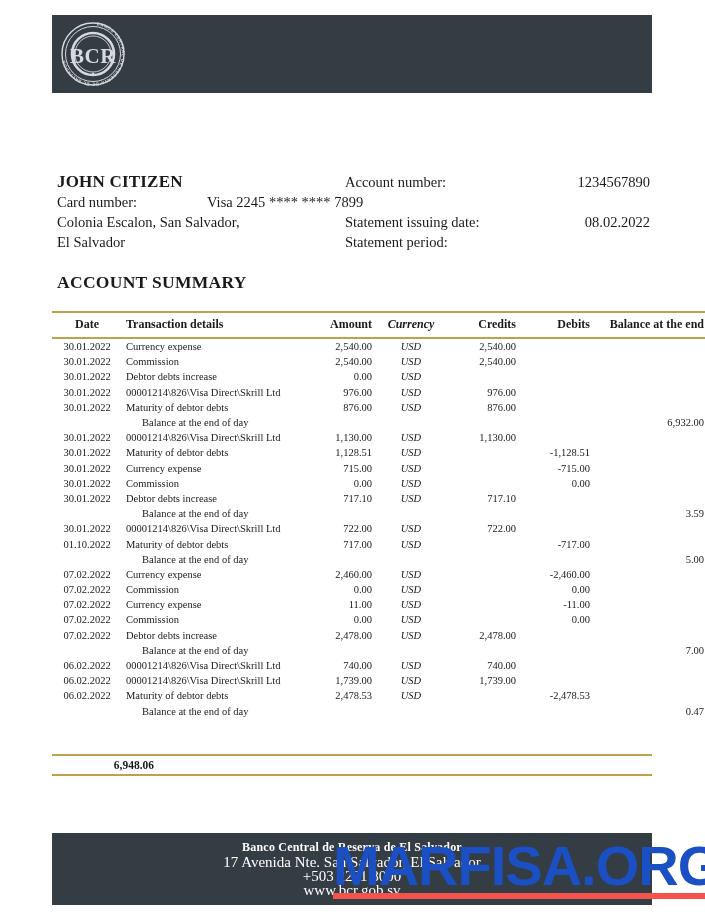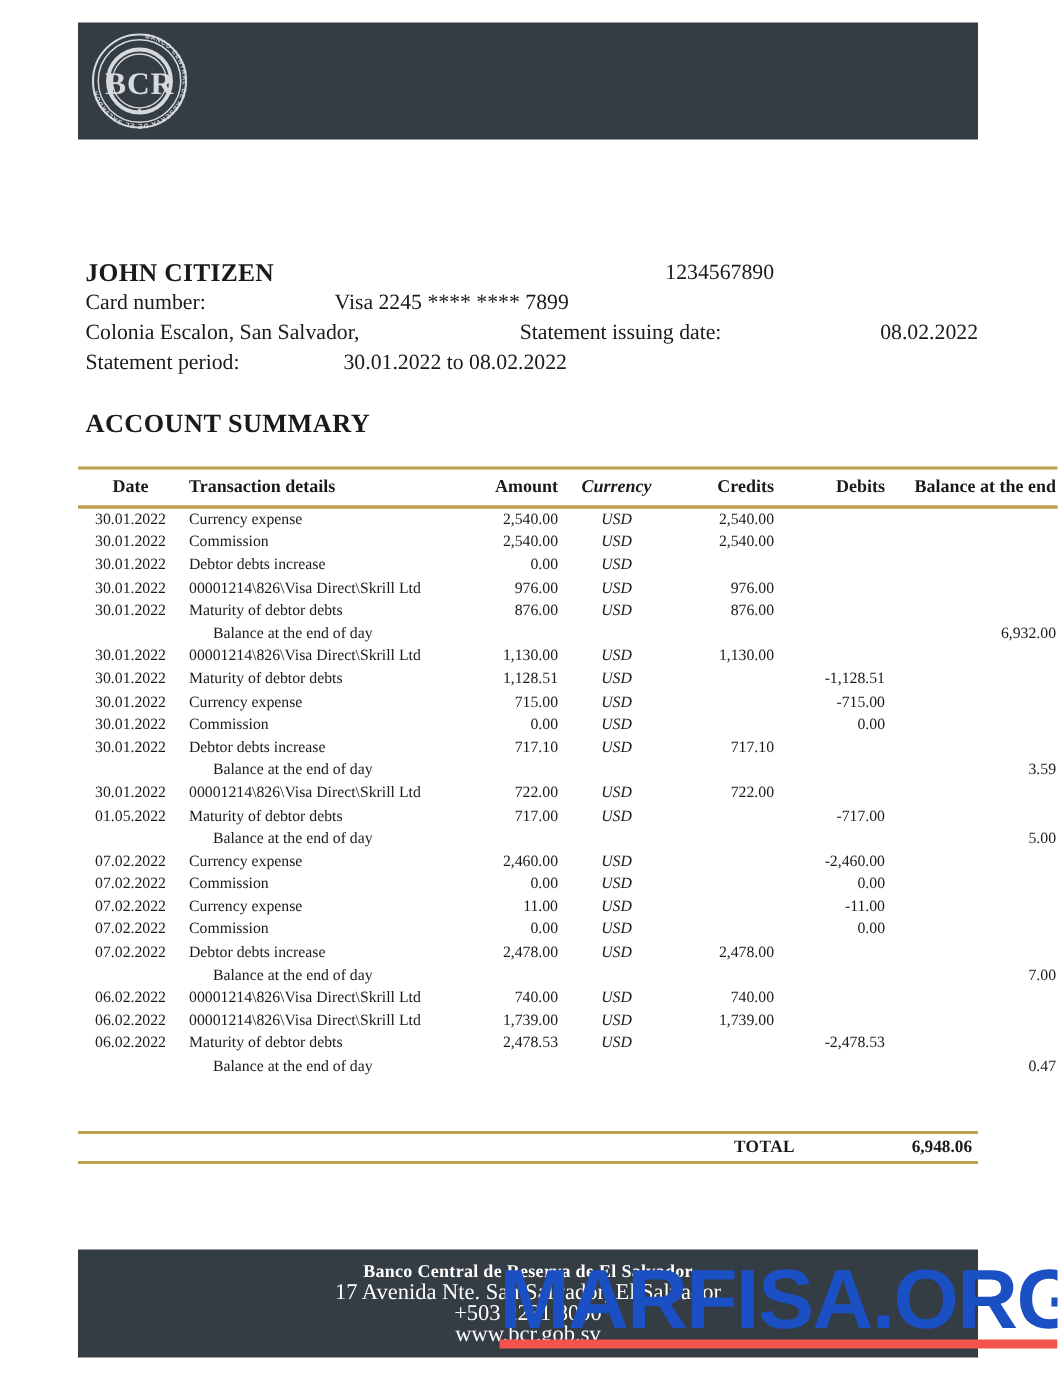--- a/index.html
+++ b/index.html
@@ -46,21 +46,20 @@
     position: absolute;
     left: 57px;
     top: 172px;
     width: 595px;
   }
   .info-row {
     display: flex;
     align-items: flex-start;
     height: 20px;
     line-height: 20px;
-    gap: 16px;
   }
   .cust-col {
     width: 288px;
     font-size: 14.5px;
   }
   .cust-name {
     font-weight: bold;
     font-size: 17px;
     letter-spacing: .2px;
   }
@@ -231,37 +230,38 @@
         <text x="33" y="41.5" text-anchor="middle" font-family="'Liberation Serif', serif" font-size="21" font-weight="bold" fill="#d7dadd" letter-spacing="0.5">BCR</text>
         <circle cx="33" cy="52.5" r="1" fill="#d7dadd"></circle>
       </svg>
     </div>
   </div>
 
   <div class="info-block">
 
     <div class="info-row">
       <div class="cust-col cust-name">JOHN CITIZEN</div>
+      <div class="acct-label">Account number:</div>
       <div class="acct-value">1234567890</div>
     </div>
 
     <div class="info-row">
       <div class="acct-label">Card number:</div>
       <div class="acct-value">Visa 2245 **** **** 7899</div>
     </div>
 
     <div class="info-row">
       <div class="cust-col">Colonia Escalon, San Salvador,</div>
       <div class="acct-label">Statement issuing date:</div>
       <div class="acct-value">08.02.2022</div>
     </div>
 
     <div class="info-row">
+      <div class="cust-col">El Salvador</div>
       <div class="acct-label">Statement period:</div>
-      <div class="acct-value">30.01.2022 to 08.02.2022</div>
     </div>
 
   </div>
 
   <div class="section-title">ACCOUNT SUMMARY</div>
 
   <div class="table-wrap">
     <table class="stmt">
       <thead>
         <tr>
@@ -386,21 +386,21 @@
           <tr>
             <td class="c-date">30.01.2022</td>
             <td class="c-details">00001214\826\Visa Direct\Skrill Ltd</td>
             <td class="c-amount">722.00</td>
             <td class="c-curr">USD</td>
             <td class="c-credits">722.00</td>
             <td class="c-debits"></td>
             <td class="c-balance"></td>
           </tr>
           <tr>
-            <td class="c-date">01.05.2022</td>
+            <td class="c-date">01.10.2022</td>
             <td class="c-details">Maturity of debtor debts</td>
             <td class="c-amount">717.00</td>
             <td class="c-curr">USD</td>
             <td class="c-credits"></td>
             <td class="c-debits">-717.00</td>
             <td class="c-balance"></td>
           </tr>
           <tr class="balance-row">
             <td class="c-date"></td>
             <td class="c-details">Balance at the end of day</td>
@@ -499,21 +499,20 @@
             <td class="c-credits"></td>
             <td class="c-debits"></td>
             <td class="c-balance">0.47</td>
           </tr>
         </tbody>
     </table>
   </div>
 
   <div class="total-wrap">
     <div class="total-inner">
-      <div class="total-label">TOTAL</div>
       <div class="total-value">6,948.06</div>
     </div>
   </div>
 
   <div class="footer-bar">
     <div class="footer-line1">Banco Central de Reserva de El Salvador</div>
     <div class="footer-line">17 Avenida Nte. San Salvador, El Salvador</div>
     <div class="footer-line">+503 2281 8000</div>
     <div class="footer-line">www.bcr.gob.sv</div>
   </div>

